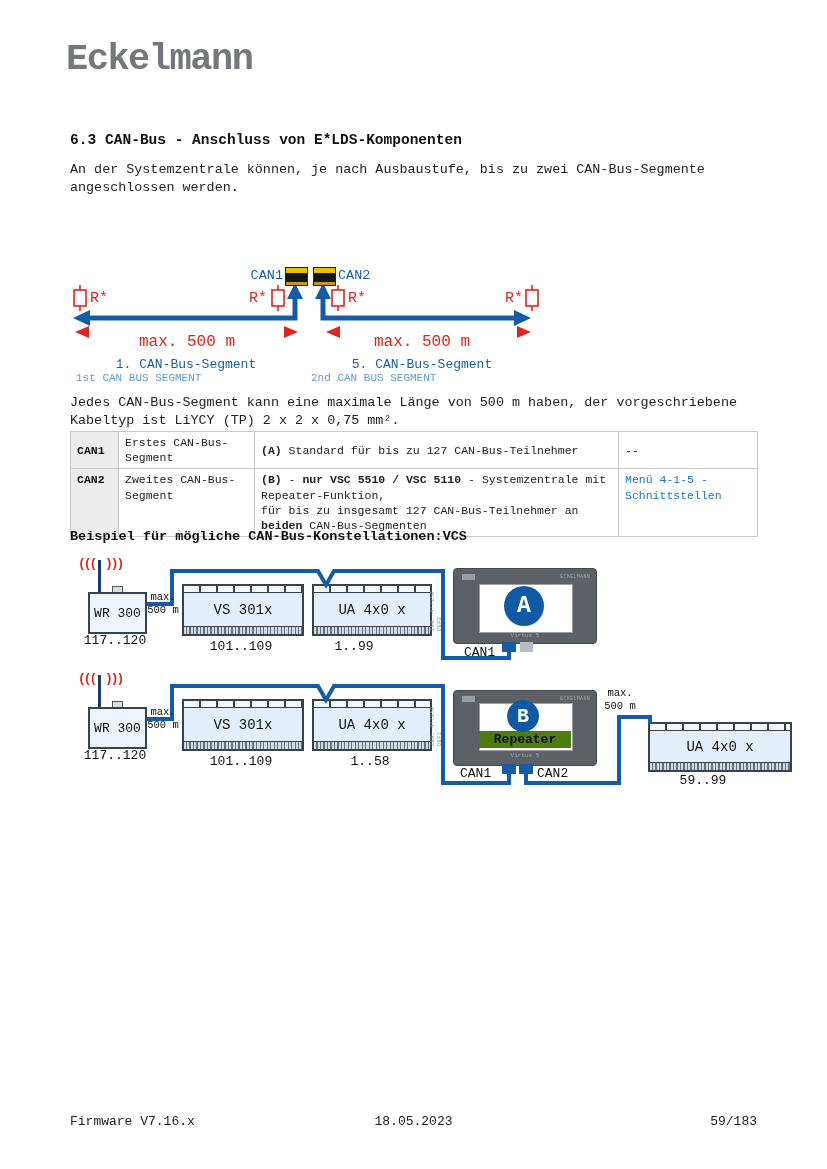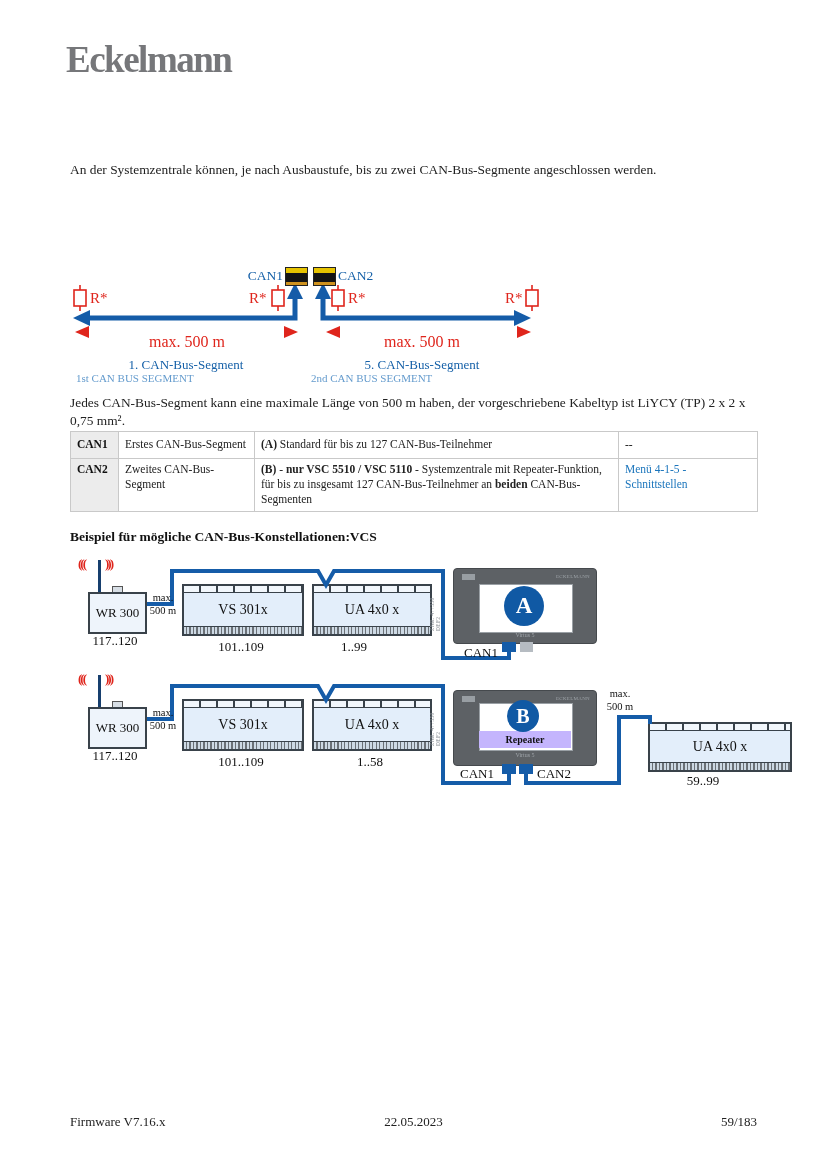--- a/index.html
+++ b/index.html
@@ -1,17 +1,17 @@
 <!DOCTYPE html>
 <html><head>
 <meta charset="utf-8">
 <style>
   html,body{margin:0;padding:0;background:#fff;}
   .page{position:relative;width:827px;height:1169px;background:#fff;overflow:hidden;
-        font-family:Liberation Serif, serif;color:#1a1a1a;}
+        font-family:Liberation Mono, monospace;color:#1a1a1a;}
   .abs{position:absolute;}
   .logo{left:66px;top:38px;font-size:37px;font-weight:bold;color:#76777a;letter-spacing:-1.5px;}
   .h2{left:70px;top:132px;font-size:14.5px;font-weight:bold;color:#111;}
   .h2 .num{margin-right:9px;}
   .p{left:70px;width:692px;font-size:13.4px;line-height:1.32;color:#222;}
   .p1{top:161px;}
   .p2{top:394px;}
   .h3{left:70px;top:529px;font-size:13.5px;font-weight:bold;color:#111;}
 
   svg.wires{position:absolute;left:0;top:0;z-index:1;pointer-events:none;}
@@ -55,22 +55,22 @@
          display:flex;align-items:center;justify-content:center;font-size:13px;color:#111;}
   .bump{position:absolute;background:#d7dee5;border:1px solid #555;z-index:1;}
   .antenna{position:absolute;width:3px;background:#173f6e;z-index:2;}
   .waves{position:absolute;font-size:13px;font-weight:bold;color:#df251c;letter-spacing:-2px;z-index:2;}
   .range{position:absolute;font-size:13px;color:#111;text-align:center;z-index:3;}
   .maxlbl{position:absolute;font-size:10.5px;color:#111;text-align:center;line-height:1.25;z-index:3;}
   .znr{position:absolute;writing-mode:vertical-rl;transform:rotate(180deg);
        font-size:5.5px;color:#8a9096;letter-spacing:.3px;z-index:3;}
   .badge{position:absolute;border-radius:50%;background:#1059a4;color:#fff;font-weight:bold;
          display:flex;align-items:center;justify-content:center;z-index:4;}
-  .repband{position:absolute;background:#c4b5fd;display:flex;align-items:center;justify-content:center;
-           font-size:10px;font-weight:bold;color:#111;z-index:3;}
+  .repband{position:absolute;background:#4d7c0f;display:flex;align-items:center;justify-content:center;
+           font-size:13px;font-weight:bold;color:#111;z-index:3;}
   .stub{position:absolute;z-index:3;}
   .stub.blue{background:#155ca8;}
   .stub.gray{background:#b6bcc2;}
   .canlbl2{position:absolute;font-size:13px;color:#111;z-index:3;}
 
   .foot{top:1114px;font-size:13px;color:#222;}
   .foot.l{left:70px;}
   .foot.c{left:0;width:827px;text-align:center;}
   .foot.r{left:600px;width:157px;text-align:right;}
 </style>
@@ -116,20 +116,23 @@
         </g>
     </g>
 
     <path d="M143 604 H172 V571 H318 L326 585 L334 571 H443 V658 H509 V644" stroke="#155ca8" stroke-width="4" fill="none"></path>
 
     <path d="M143 719 H172 V686 H318 L326 700 L334 686 H443 V783 H509 V767" stroke="#155ca8" stroke-width="4" fill="none"></path>
     <path d="M526 767 V783 H619 V717 H650 V724" stroke="#155ca8" stroke-width="4" fill="none"></path>
   </svg>
 
   <div class="abs logo">Eckelmann</div>
+  <div class="abs h2">
+    <span class="num">6.3</span><span>CAN-Bus - Anschluss von E*LDS-Komponenten</span>
+  </div>
   <div class="abs p p1">An der Systemzentrale können, je nach Ausbaustufe, bis zu zwei CAN-Bus-Segmente angeschlossen werden.</div>
 
   <div class="abs conn" style="left:285px;top:267px;"></div>
   <div class="abs conn" style="left:313px;top:267px;"></div>
   <div class="abs canlbl" style="left:240px;top:268px;width:43px;text-align:right;">CAN1</div>
   <div class="abs canlbl" style="left:338px;top:268px;">CAN2</div>
 
   <div class="abs rlbl" style="left:90px;top:290px;">R*</div>
   <div class="abs rlbl" style="left:249px;top:290px;">R*</div>
   <div class="abs rlbl" style="left:348px;top:290px;">R*</div>
@@ -230,16 +233,16 @@
   <div class="abs canlbl2" style="left:460px;top:766px;">CAN1</div>
   <div class="abs canlbl2" style="left:537px;top:766px;">CAN2</div>
 
   <div class="abs maxlbl" style="left:596px;top:687px;width:48px;"><span>max.</span><br><span>500 m</span></div>
   <div class="abs modbox" style="left:648px;top:722px;width:140px;height:46px;">
       <span class="lab">UA 4x0 x</span>
     </div>
   <div class="abs range" style="left:648px;top:773px;width:110px;">59..99</div>
 
   <div class="abs foot l">Firmware V7.16.x</div>
-  <div class="abs foot c">22.05.2023</div>
+  <div class="abs foot c">18.05.2023</div>
   <div class="abs foot r">59/183</div>
 
 </div>
 
 </body></html>

